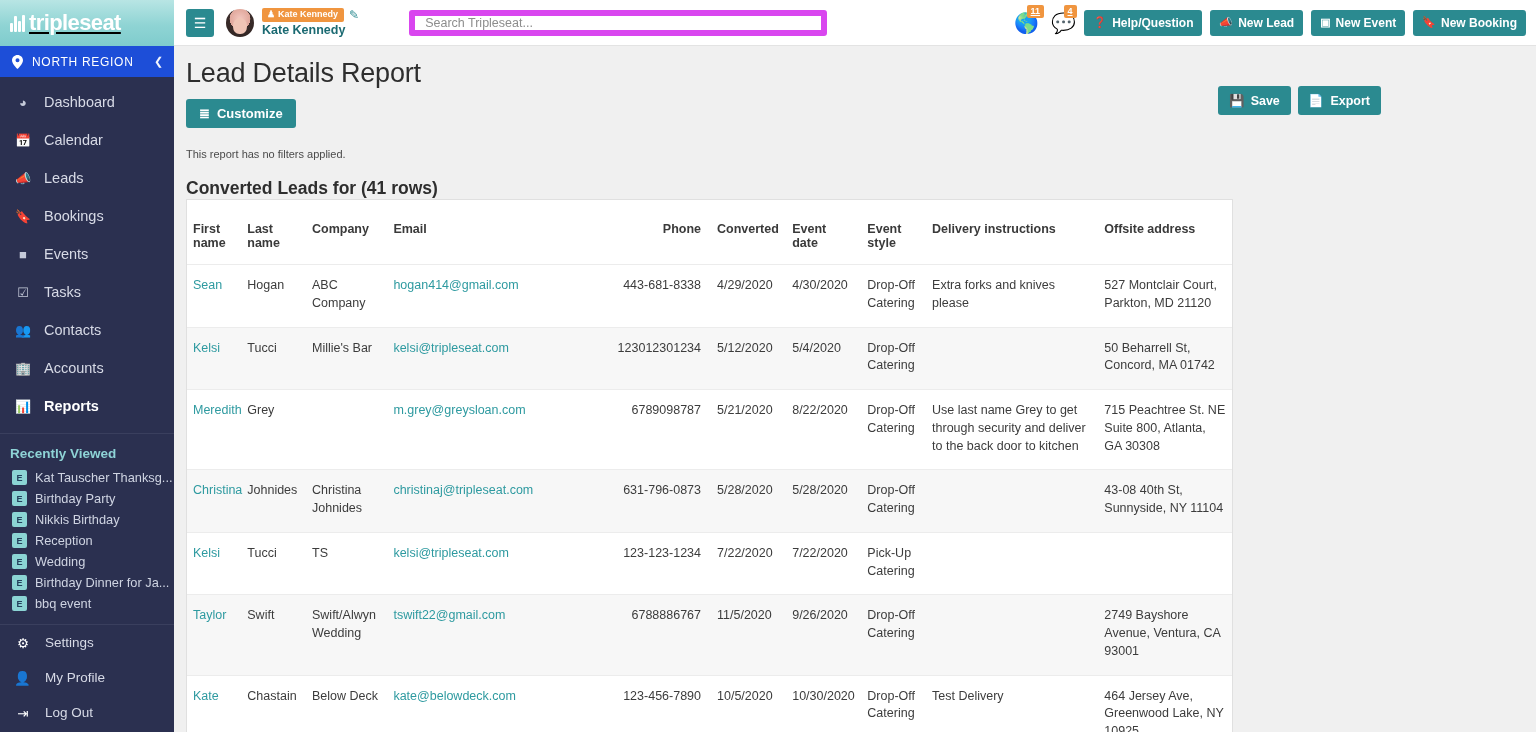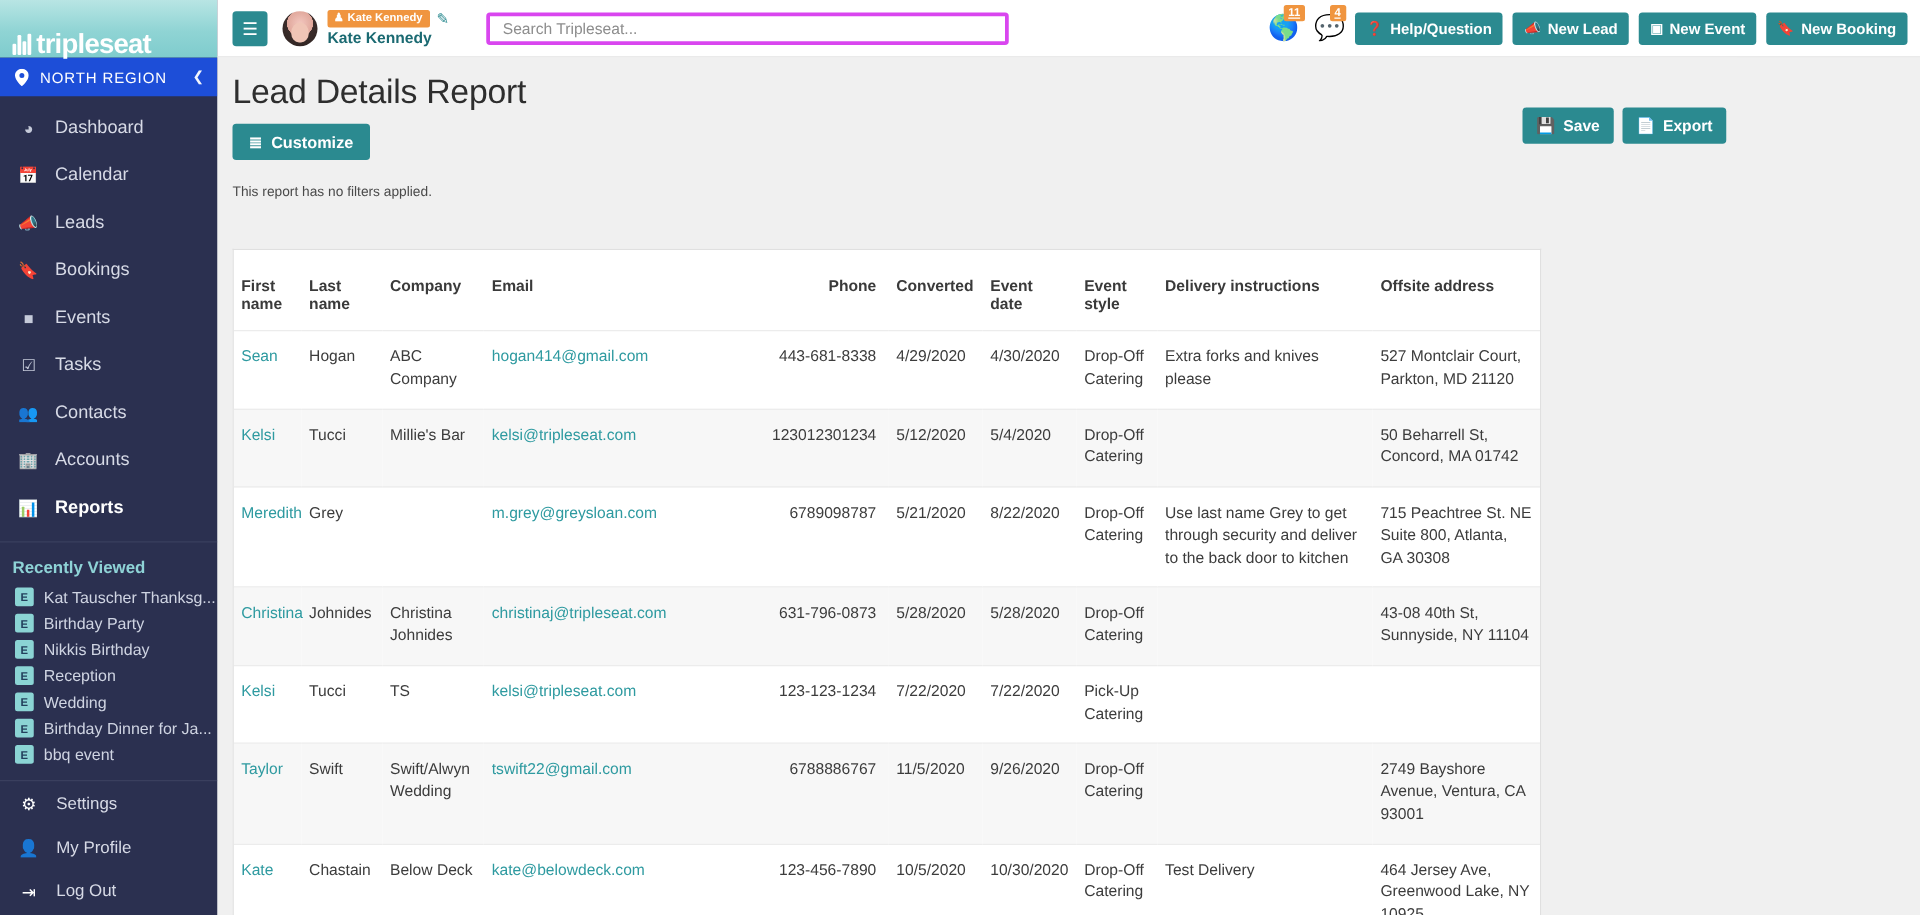--- a/index.html
+++ b/index.html
@@ -13,22 +13,23 @@
   
   #sidebar {
     position: absolute; left: 0; top: 0;
     width: 174px; height: 732px;
     background: #2b3050;
     overflow: hidden;
   }
   #logo-bar {
     height: 46px; width: 174px;
     background: linear-gradient(180deg,#b8e5e4 0%, #8fd4d4 55%, #7fcccd 100%);
-    display: flex; align-items: flex-end; padding-left: 10px;
+    display: flex; align-items: center; padding-left: 10px;
     position: relative;
+    text-decoration: underline;
   }
   .logo-wrap { display: flex; align-items: center; gap: 4px; }
   .logo-mark { display: flex; align-items: flex-end; gap: 1px; height: 18px; }
   .logo-mark i {
     display: block; width: 3px; background: #ffffff; border-radius: 1px;
   }
   .logo-mark i:nth-child(1){height:9px;}
   .logo-mark i:nth-child(2){height:16px;}
   .logo-mark i:nth-child(3){height:11px;}
   .logo-mark i:nth-child(4){height:17px;}
@@ -106,22 +107,22 @@
   #user-tag-row { display:flex; align-items:center; gap:5px; }
   #user-tag {
     background:#f0953f; color:#ffffff; font-size:9px; font-weight:700;
     padding:1px 6px 2px 5px; border-radius:2px; display:flex; align-items:center; gap:3px;
     line-height:1.25;
   }
   #user-name { color:#1b6a72; font-size:12.5px; font-weight:700; }
   #edit-ico { color:#2b8a90; font-size:12px; }
 
   #search-box {
-    margin-left:30px; width:418px; height:26px;
-    border:3px solid #d946ef; border-radius:3px; background:#fff;
+    margin-left:50px; width:418px; height:26px;
+    border:6px solid #d946ef; border-radius:3px; background:#fff;
     display:flex; align-items:center; padding:0 10px;
     font-size:12.5px; color:#8d8d8d;
   }
   .spacer { flex:1; }
 
   .notif { position:relative; margin-left: 12px; color:#2b8a90; font-size:20px; }
   .notif .badge {
     position:absolute; left:12px; top:-6px;
     background:#f0953f; color:#fff; font-size:9px; font-weight:700;
     padding:0 4px; border-radius:2px; line-height:13px; height:13px;text-decoration:underline;
@@ -363,20 +364,21 @@
       <span>💾</span>
       <span>Save</span>
     </div>
     <div class="act-btn">
       <span>📄</span>
       <span>Export</span>
     </div>
   </div>
 
   <div id="filter-note">This report has no filters applied.</div>
+  <div id="table-title">Converted Leads for (41 rows)</div>
 
   <div id="table-card">
     <table>
       <thead>
         <tr>
           <th class="c-first">First name</th>
           <th class="c-last">Last name</th>
           <th class="c-company">Company</th>
           <th class="c-email">Email</th>
           <th class="c-phone">Phone</th>

